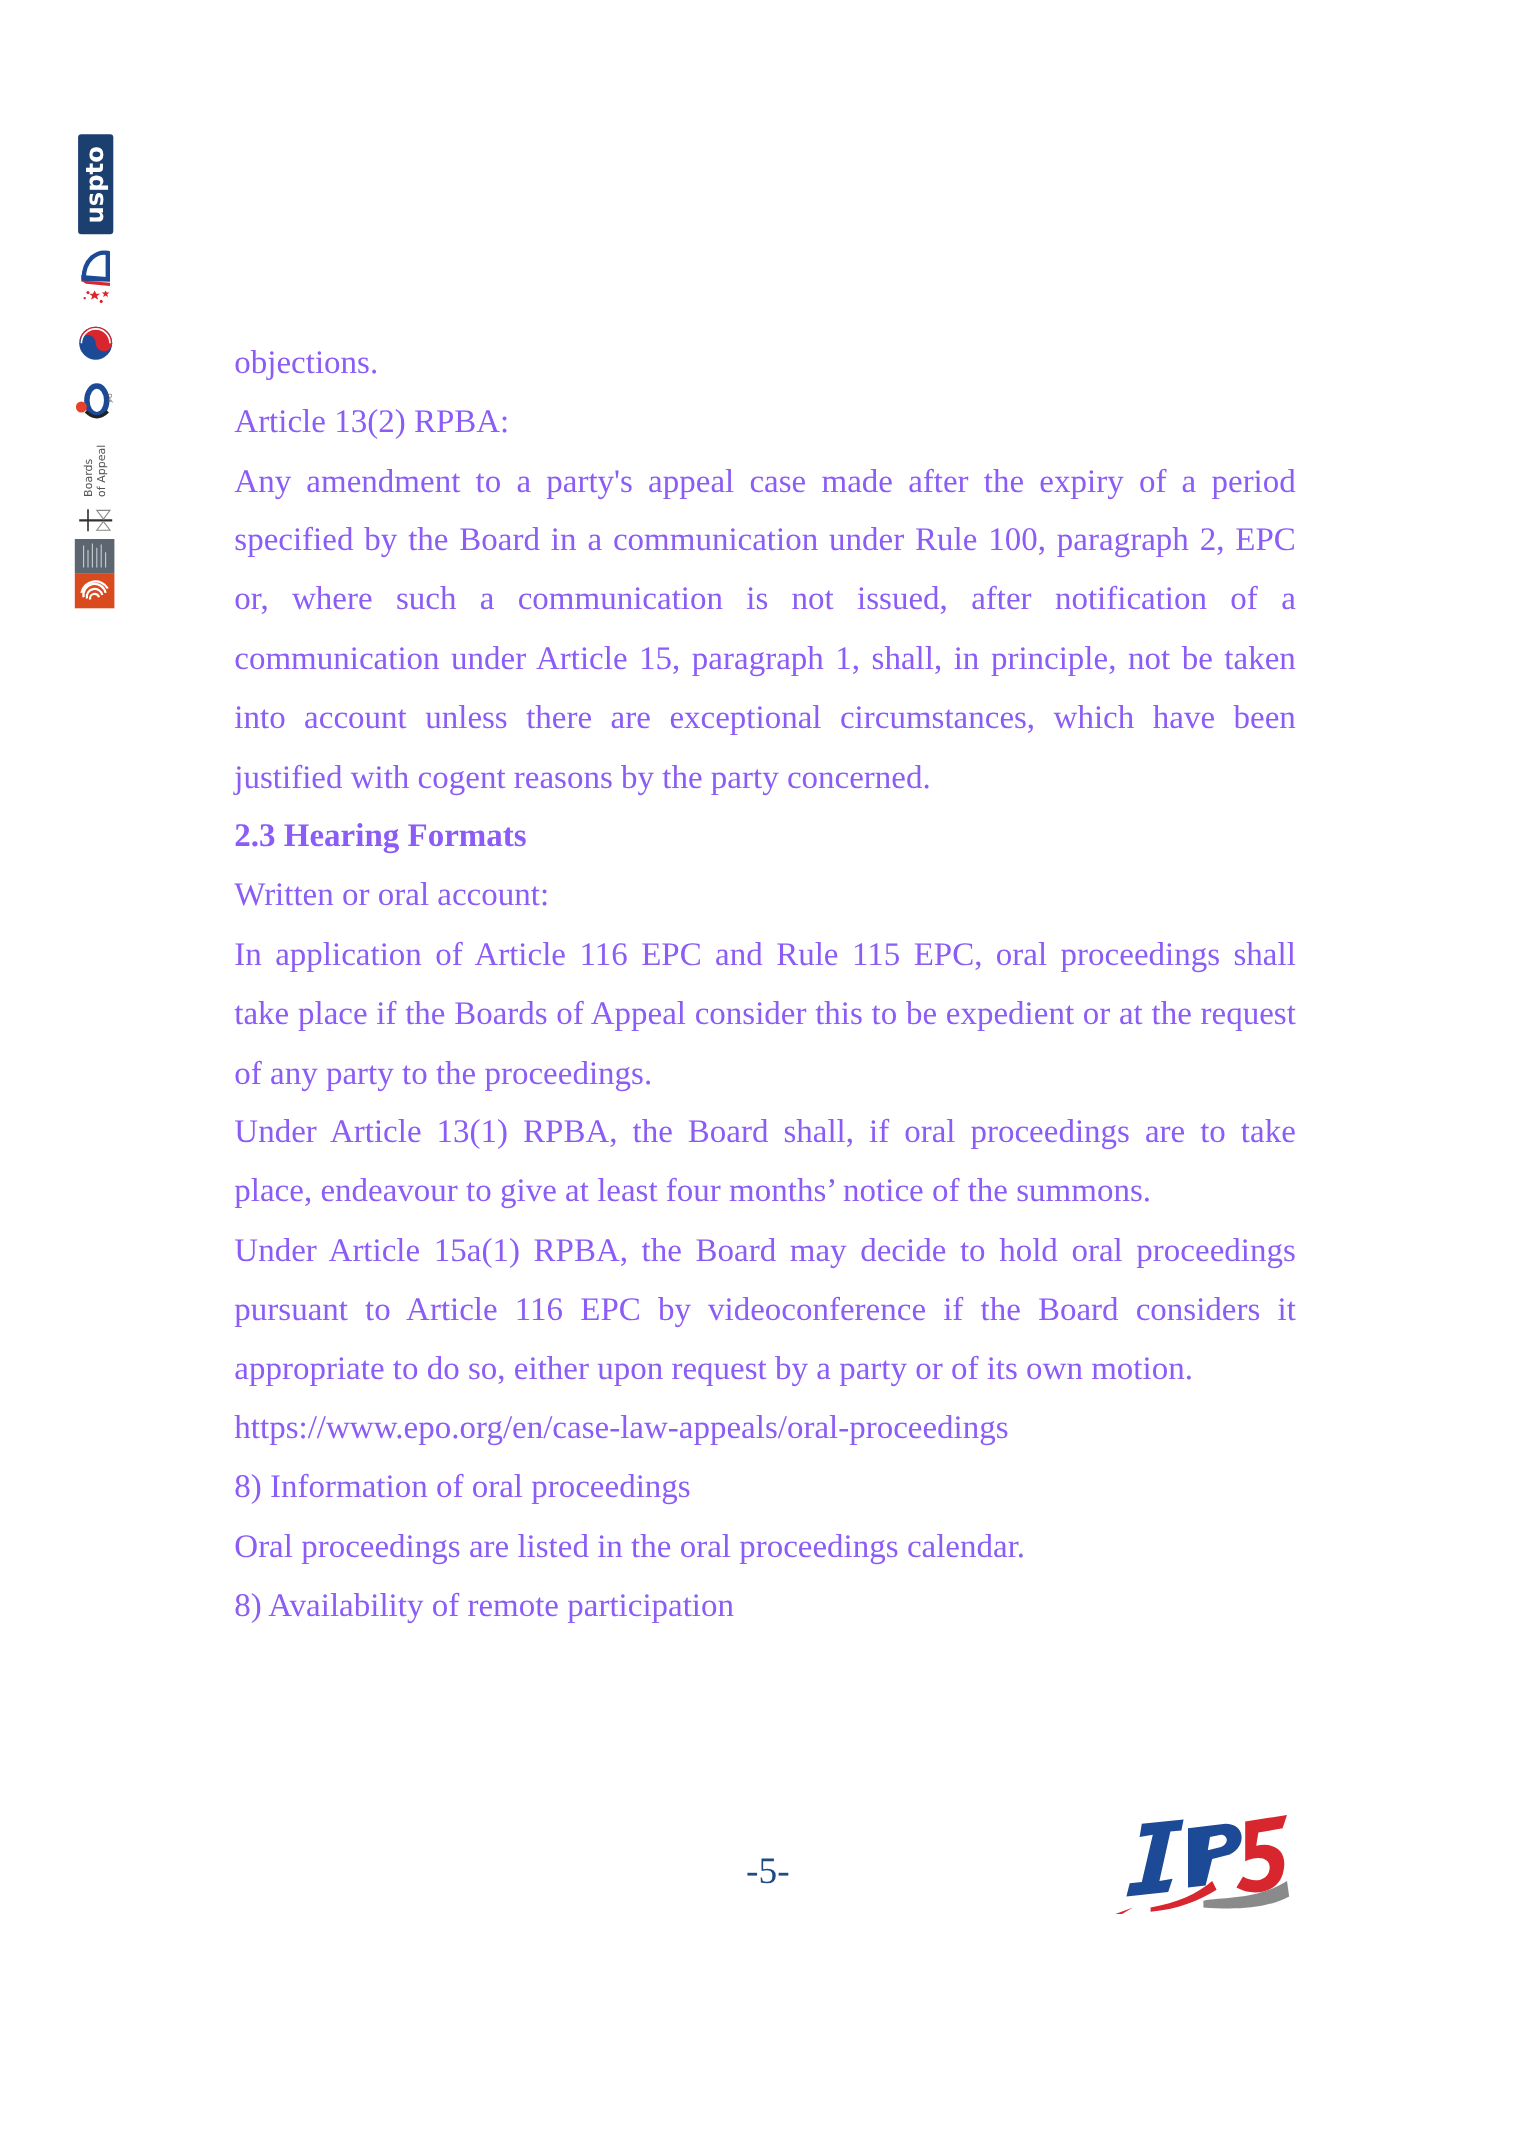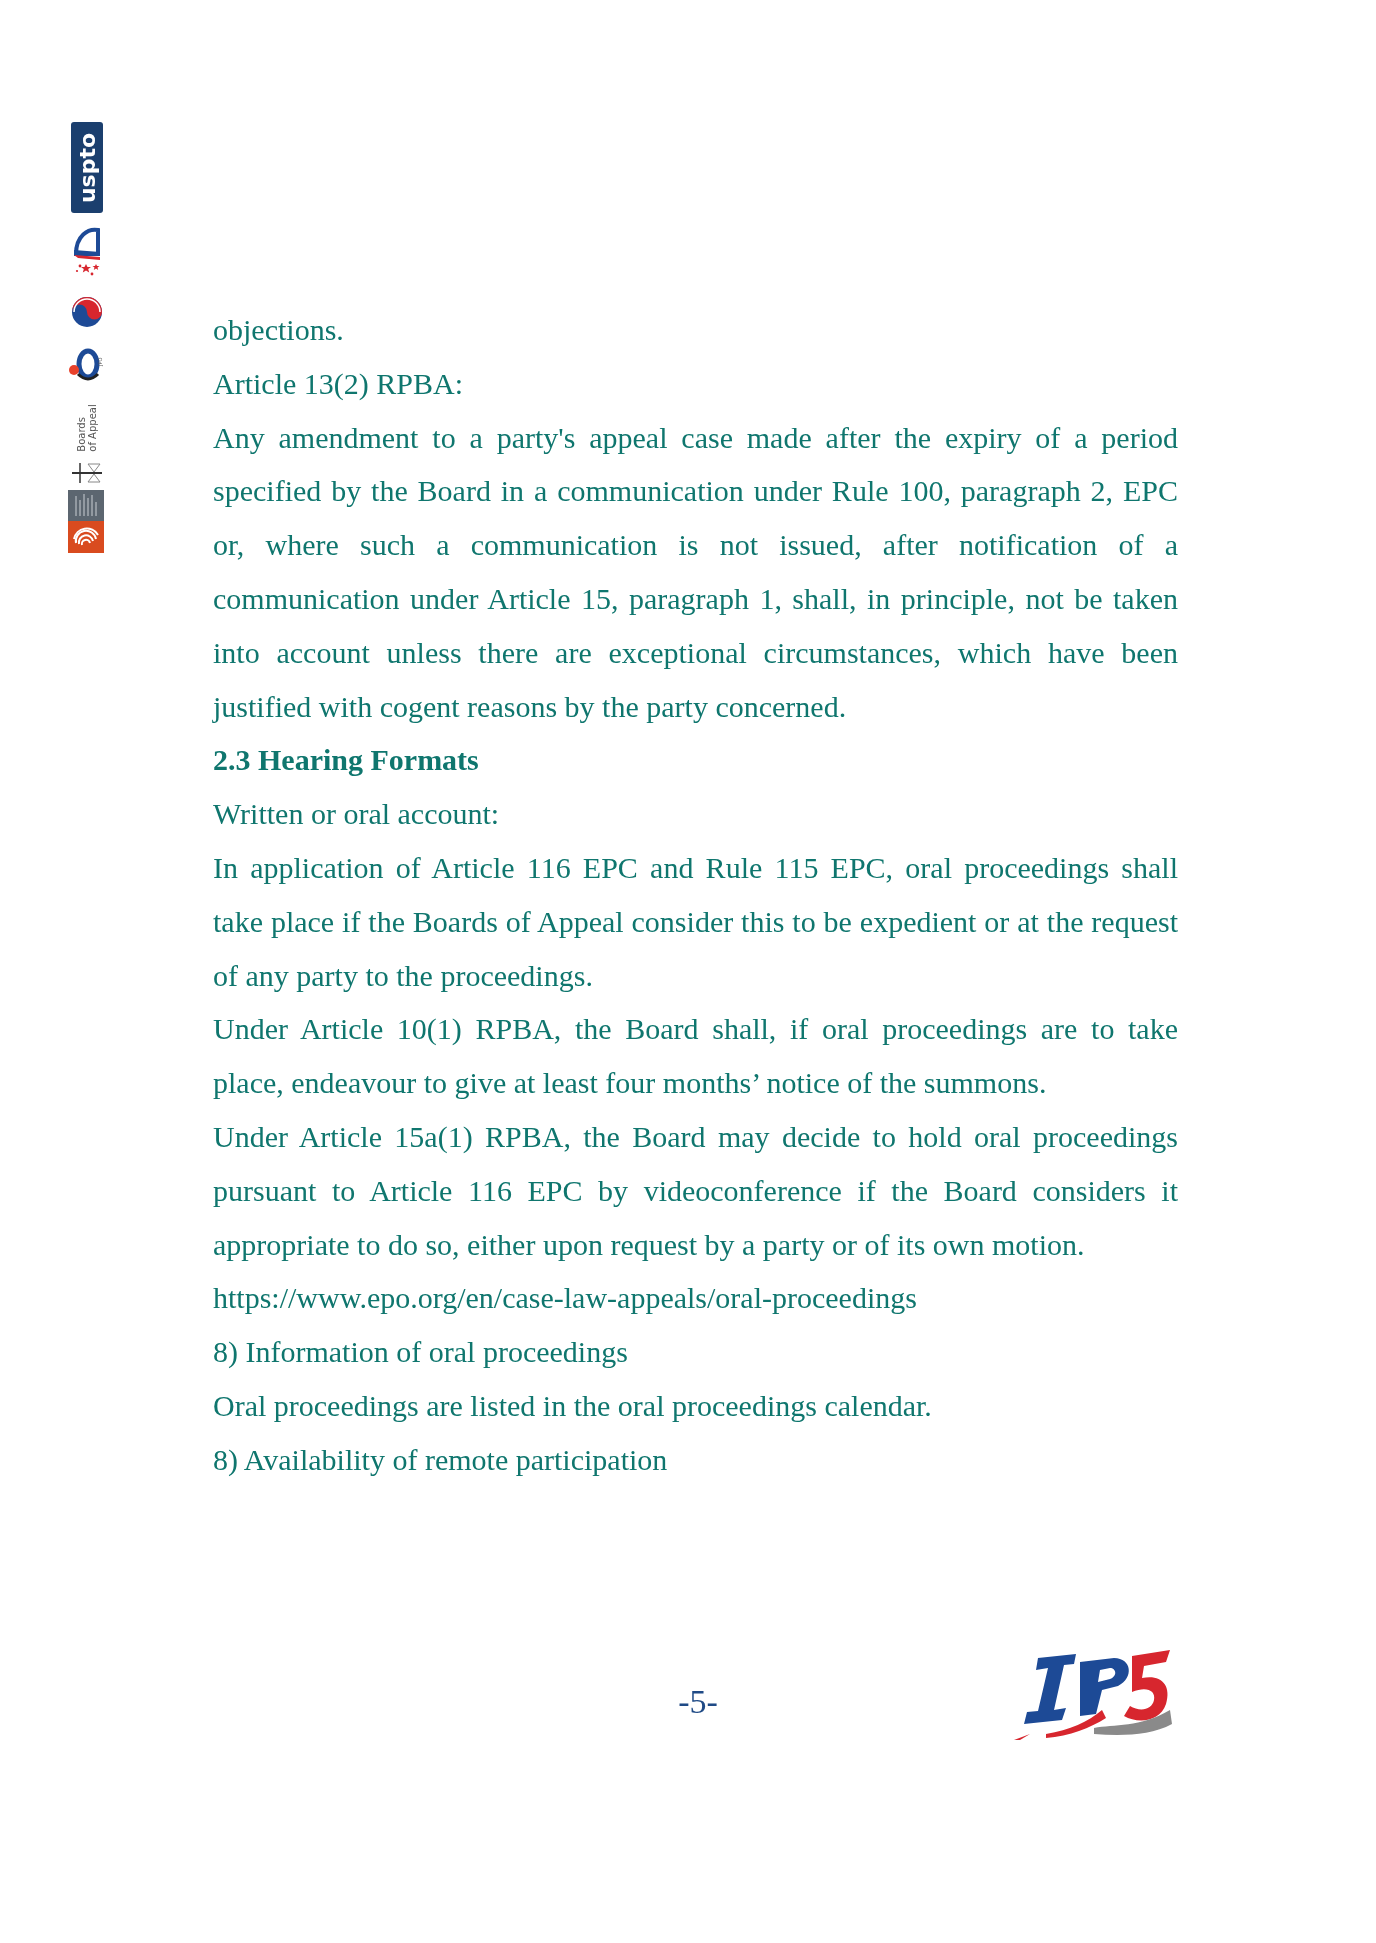--- a/index.html
+++ b/index.html
@@ -13,21 +13,21 @@
   .kipo { top: 172px; width: 42px; height: 44px; }
   .jpo { top: 226px; width: 42px; height: 44px; }
   .boa { top: 280px; width: 42px; height: 90px; }
   .boa .txt { position: absolute; left: 50%; top: 30px; transform: translate(-50%,-50%) rotate(-90deg);
     font-family: "DejaVu Sans", sans-serif; font-size: 10px; line-height: 11px; color: #555; white-space: nowrap; text-align: left; }
   .epo { top: 372px; left: 2px; width: 36px; height: 63px; }
   .epo .top { position: absolute; left: 0; top: 0; width: 36px; height: 31px; background: #5c6670; }
   .epo .bot { position: absolute; left: 0; top: 31px; width: 36px; height: 32px; background: #d94b1f; }
 
   .content { position: absolute; left: 213px; top: 303px; width: 965px;
-    font-family: "Liberation Serif", serif; font-size: 30px; line-height: 53.8px; color: #0f766e; }
+    font-family: "Liberation Serif", serif; font-size: 30px; line-height: 53.8px; color: #8b5cf6; }
   .content p { margin: 0; padding: 0; }
   .just { text-align: justify; text-align-last: left; }
   .heading { font-weight: bold; }
 
   .page-number { position: absolute; left: 660px; top: 1683px; width: 76px; text-align: center;
     font-family: "Liberation Serif", serif; font-size: 34px; color: #1f4a86; }
   .ip5 { position: absolute; left: 1010px; top: 1648px; width: 170px; height: 96px; }
 </style>
 </head>
 <body>
@@ -100,21 +100,21 @@
   </div>
 </div>
 
 <div class="content">
   <p>objections.</p>
   <p>Article 13(2) RPBA:</p>
   <p class="just">Any amendment to a party's appeal case made after the expiry of a period specified by the Board in a communication under Rule 100, paragraph 2, EPC or, where such a communication is not issued, after notification of a communication under Article 15, paragraph 1, shall, in principle, not be taken into account unless there are exceptional circumstances, which have been justified with cogent reasons by the party concerned.</p>
   <p class="heading">2.3 Hearing Formats</p>
   <p>Written or oral account:</p>
   <p class="just">In application of Article 116 EPC and Rule 115 EPC, oral proceedings shall take place if the Boards of Appeal consider this to be expedient or at the request of any party to the proceedings.</p>
-  <p class="just">Under Article 10(1) RPBA, the Board shall, if oral proceedings are to take place, endeavour to give at least four months’ notice of the summons.</p>
+  <p class="just">Under Article 13(1) RPBA, the Board shall, if oral proceedings are to take place, endeavour to give at least four months’ notice of the summons.</p>
   <p class="just">Under Article 15a(1) RPBA, the Board may decide to hold oral proceedings pursuant to Article 116 EPC by videoconference if the Board considers it appropriate to do so, either upon request by a party or of its own motion.</p>
   <p>https://www.epo.org/en/case-law-appeals/oral-proceedings</p>
   <p>8) Information of oral proceedings</p>
   <p>Oral proceedings are listed in the oral proceedings calendar.</p>
   <p>8) Availability of remote participation</p>
 </div>
 
 <div class="page-number">-5-</div>
 
 <svg class="ip5" viewBox="0 0 170 96">

